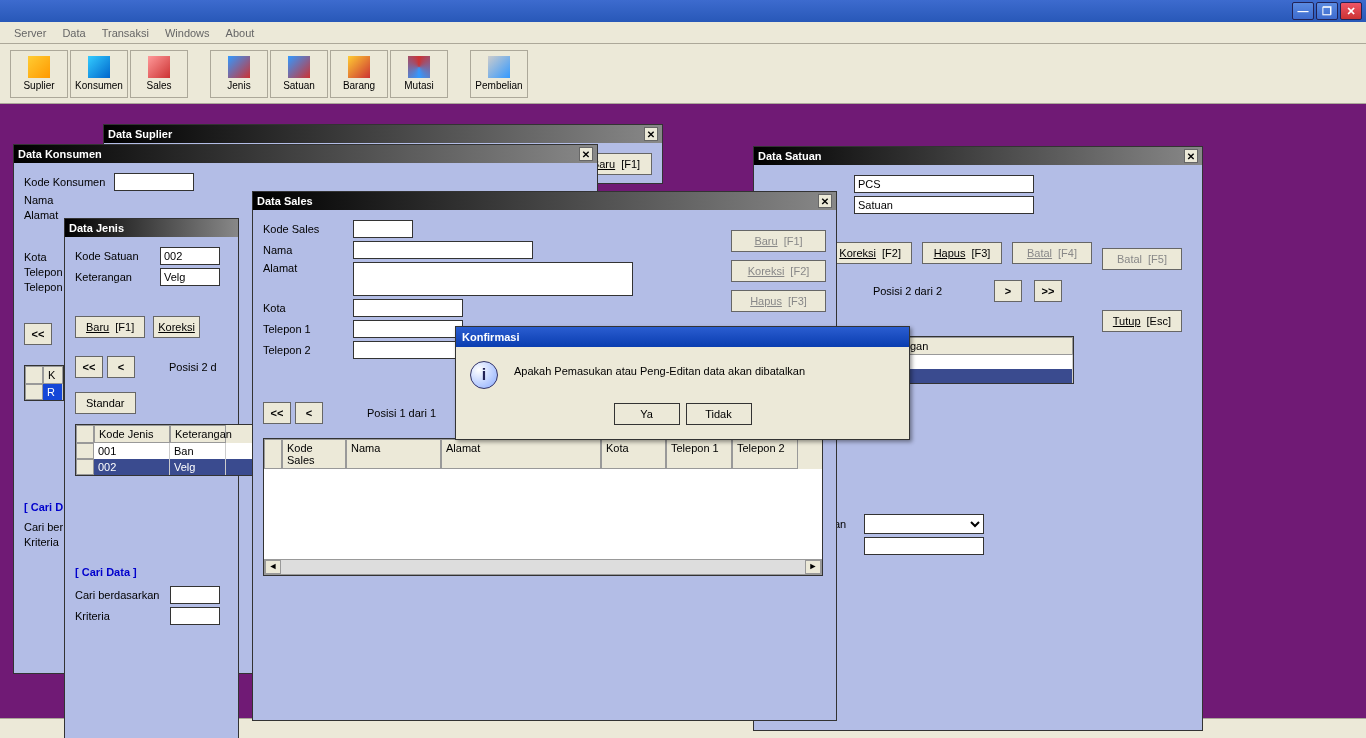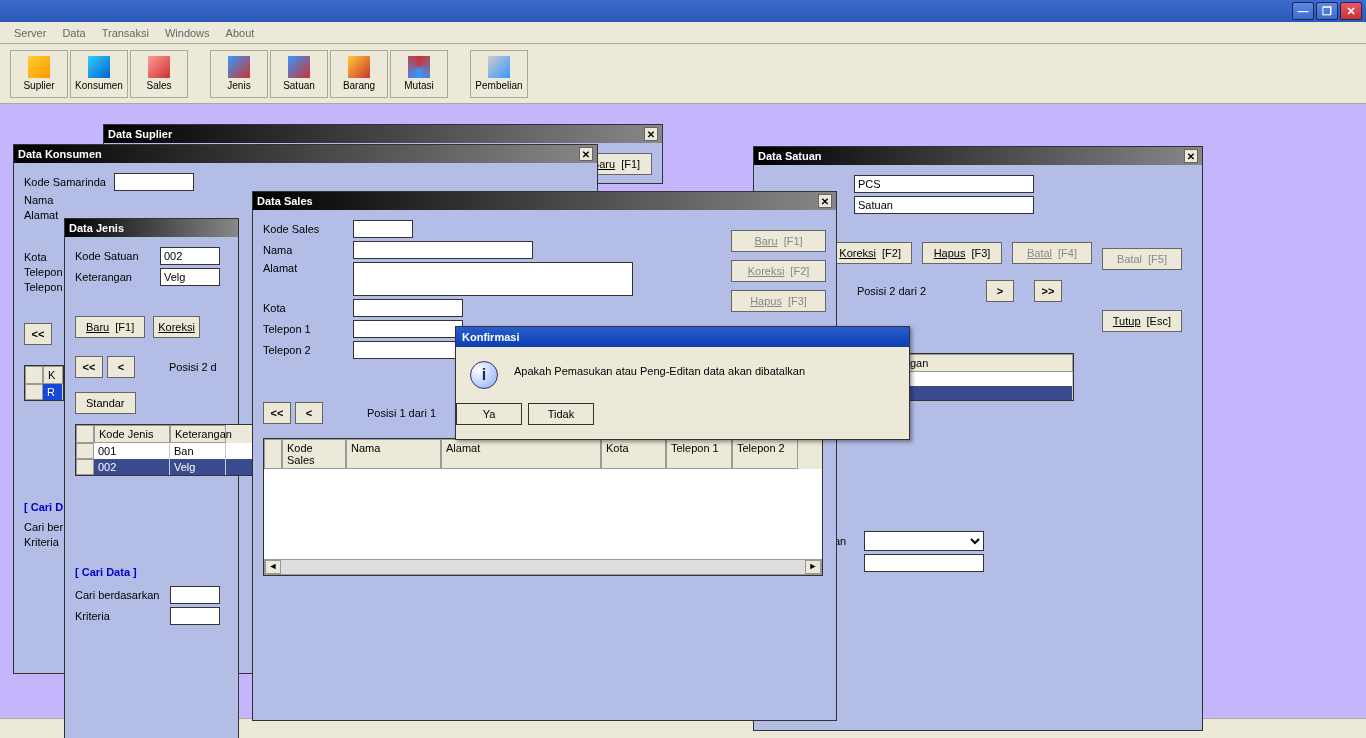--- a/index.html
+++ b/index.html
@@ -14,21 +14,21 @@
 
 .menubar { height: 22px; background: #ece9d8; display: flex; align-items: center; padding: 0 6px; border-bottom: 1px solid #aca899; }
 .menubar-item { padding: 2px 8px; color: #666; cursor: pointer; }
 
 .toolbar { height: 60px; background: #ece9d8; display: flex; align-items: center; padding: 4px 10px; gap: 2px; border-bottom: 1px solid #aca899; }
 .tool-btn { width: 58px; height: 48px; background: #ece9d8; border: 1px solid #aca899; display: flex; flex-direction: column; align-items: center; justify-content: center; cursor: pointer; }
 .tool-btn .icon { width: 22px; height: 22px; }
 .tool-btn .lbl { font-size: 10px; margin-top: 2px; }
 .tool-sep { width: 18px; }
 
-.mdi-area { position: absolute; left: 0; top: 104px; right: 0; bottom: 20px; background: #c4b5fd; }
+.mdi-area { position: absolute; left: 0; top: 104px; right: 0; bottom: 20px; background: #701a75; }
 
 .win { position: absolute; background: #b3bde6; border: 1px solid #333; }
 .win-titlebar { height: 18px; background: #000; color: #fff; font-weight: bold; display: flex; align-items: center; padding: 0 4px; }
 .win-titlebar.grad { background: linear-gradient(to right, #000, #888); }
 .win-titlebar .spacer { flex: 1; }
 .win-close { width: 14px; height: 14px; background: #ece9d8; color: #000; border: 1px solid #666; display: flex; align-items: center; justify-content: center; font-size: 10px; cursor: pointer; }
 .win-body { padding: 10px; }
 
 .field-row { display: flex; align-items: center; margin-bottom: 3px; }
 .field-row label { width: 90px; }
@@ -47,21 +47,21 @@
 .grid-row { display: flex; }
 .grid-row .cell { border-right: 1px solid #ccc; padding: 2px 4px; overflow: hidden; white-space: nowrap; }
 .grid-row.sel-dark { background: #3a4b8f; color: #fff; }
 .grid-row.sel-bright { background: #1547d8; color: #fff; }
 .row-handle { width: 18px; background: #ece9d8; border: 1px solid #999; }
 
 .statusbar { position: absolute; left: 0; right: 0; bottom: 0; height: 20px; background: #ece9d8; border-top: 1px solid #aca899; }
 .dialog { position: absolute; background: #ece9d8; border: 1px solid #333; box-shadow: 2px 2px 4px rgba(0,0,0,.4); }
 .dialog-titlebar { height: 20px; background: linear-gradient(to bottom, #2a5dd0, #0a3db0); color: #fff; font-weight: bold; display: flex; align-items: center; padding: 0 6px; }
 .dialog-body { padding: 14px; display: flex; align-items: flex-start; gap: 16px; }
-.dialog-actions { display: flex; gap: 6px; padding: 0 0 14px; }
+.dialog-actions { display: flex; justify-content: center; gap: 6px; padding: 0 0 14px; }
 .dialog-btn { background: #ece9d8; border: 1px solid #333; width: 66px; height: 22px; cursor: pointer; }
 
 .info-icon { width: 28px; height: 28px; border-radius: 50%; background: radial-gradient(circle at 30% 30%, #fff, #88aaff); border: 1px solid #336; display: flex; align-items: center; justify-content: center; color: #225; font-weight: bold; font-size: 16px; }
 
 .section-label { color: #0000cc; font-weight: bold; }
 
 .hscroll { height: 16px; background: #ece9d8; border: 1px solid #999; display: flex; }
 .hscroll .arr { width: 16px; background: #ece9d8; border: 1px solid #999; text-align: center; font-size: 9px; cursor: pointer; }
 .hscroll .track { flex: 1; background: #ddd; }
 </style>
@@ -137,21 +137,21 @@
   </div>
 
   <div class="win" style="left:13px; top:40px; width:585px; height:530px; z-index:2;">
     <div class="win-titlebar grad">
       <span>Data Konsumen</span>
       <div class="spacer"></div>
       <div class="win-close">✕</div>
     </div>
     <div class="win-body">
       <div class="field-row">
-          <label>Kode Samarinda</label>
+          <label>Kode Konsumen</label>
           <input style="width: 80px;">
         </div>
       <div class="field-row">
           <label>Nama</label>
         </div>
       <div class="field-row">
           <label>Alamat</label>
         </div>
       <div class="field-row" style="margin-top:30px">
           <label>Kota</label>
@@ -347,32 +347,32 @@
           </button>
         <button class="btn disabled" style="min-width:80px">
             <span class="u">Batal</span>
             <span class="key">[F4]</span>
           </button>
         <button class="btn disabled" style="min-width:80px;margin-top:6px">
             <span>Batal</span>
             <span class="key">[F5]</span>
           </button>
       </div>
-      <div style="margin-top:10px;display:flex;align-items:center;gap:20px;justify-content:flex-end;padding-right:130px">
+      <div style="margin-top:10px;display:flex;align-items:center;gap:12px;justify-content:flex-end;padding-right:130px">
         <span style="margin-right:40px">Posisi 2 dari 2</span>
         <button class="nav-btn">&gt;</button>
         <button class="nav-btn">&gt;&gt;</button>
       </div>
       <div style="margin-top:8px;text-align:right;padding-right:10px">
         <button class="btn" style="min-width:80px">
             <span class="u">Tutup</span>
             <span class="key">[Esc]</span>
           </button>
       </div>
-      <div class="grid" style="margin-top:21px;margin-left:140px;width:170px">
+      <div class="grid" style="margin-top:4px;margin-left:140px;width:170px">
         <div class="grid-head">
             <div class="cell" style="width:168px;text-align:left">gan</div>
           </div>
         <div class="grid-row">
             <div class="cell" style="width:168px;height:14px"></div>
           </div>
         <div class="grid-row sel-dark">
             <div class="cell" style="width:168px;height:14px"></div>
           </div>
       </div>

